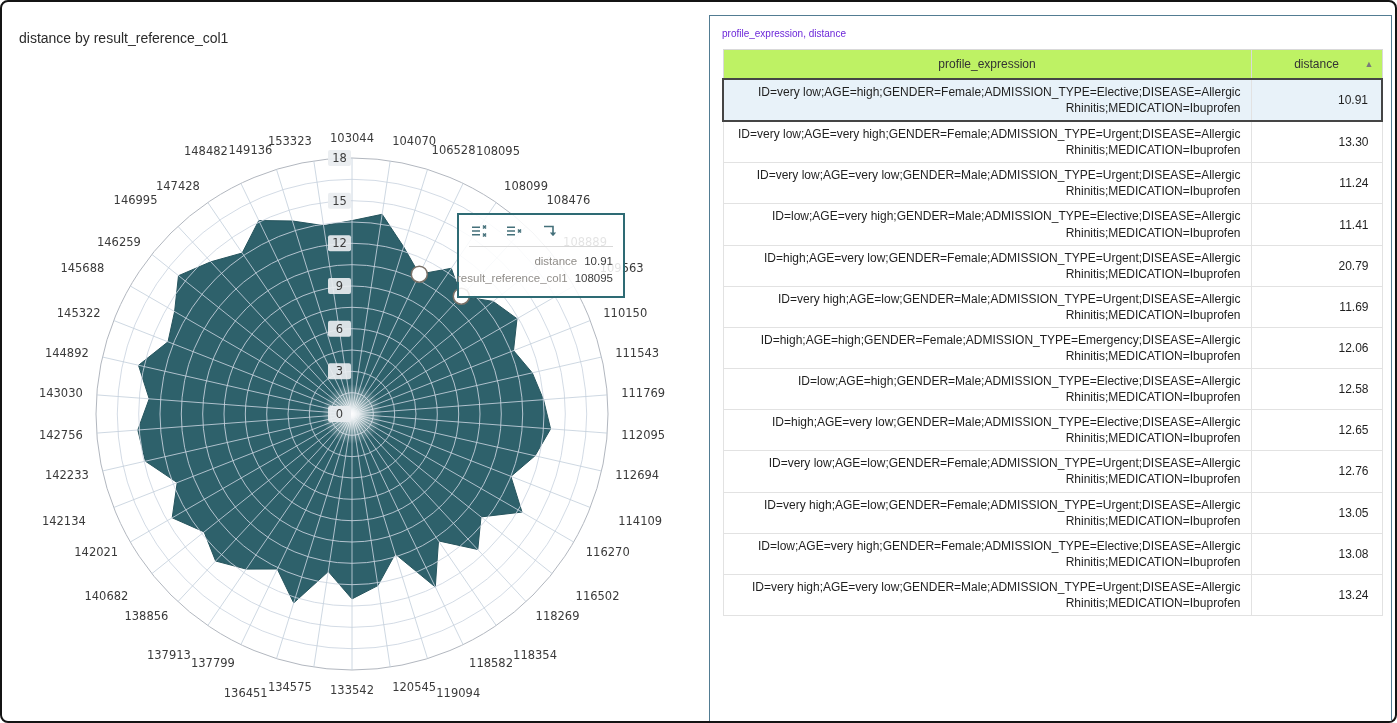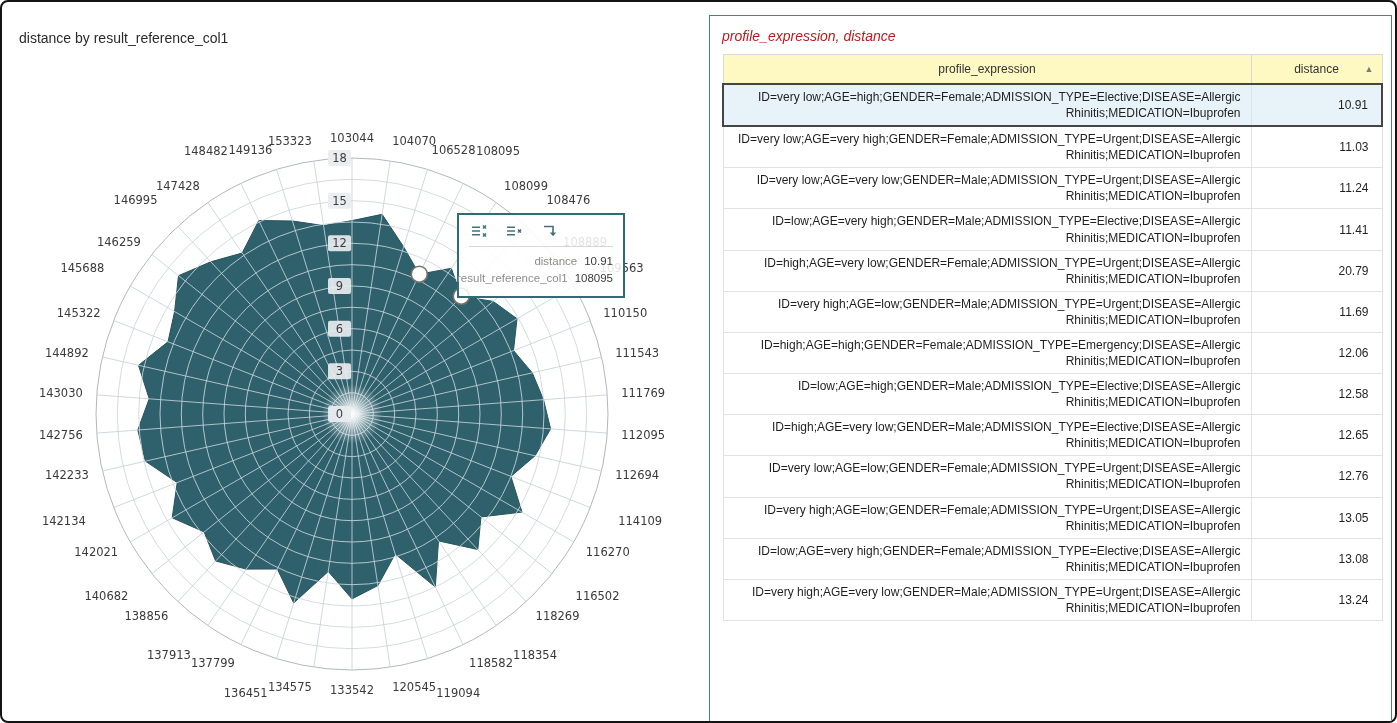--- a/index.html
+++ b/index.html
@@ -18,24 +18,24 @@
   .tooltip-icons { display:flex; gap:18px; align-items:center; padding:1px 2px 7px;
                    border-bottom:1px solid #d8d8d8; margin-bottom:6px; }
   .tooltip-icons svg { display:block; }
   .tt-row { display:flex; justify-content:flex-end; gap:7px; font-size:11.5px; line-height:1.5; white-space:nowrap; }
   .tt-label { color:#908d89; }
   .tt-value { color:#3c3c3c; }
 
   
   .right-panel { position:absolute; left:707px; top:13px; width:683px; height:708px; box-sizing:border-box;
                  border:1px solid #527c92; background:#fff; overflow:hidden; }
-  .right-title { padding:12px 12px 10px; font-size:14px; color:#b91c1c;font-style:italic; }
+  .right-title { padding:12px 12px 10px; font-size:10px; color:#6d28d9; }
   .results-table { border-collapse:collapse; margin-left:12px; width:659px; table-layout:fixed;
                    font-size:12px; color:#1f1f1f; }
-  .results-table thead th { height:26px; background:#fef9c3; border:1px solid #d9d9d9;
+  .results-table thead th { height:26px; background:#bef264; border:1px solid #d9d9d9;
                             font-weight:normal; color:#333; position:relative; text-align:center; }
   .results-table tbody td { border:1px solid #e2e2e2; padding:4px 10px; vertical-align:middle;
                             line-height:1.34; height:32px; box-sizing:content-box;text-align:right; }
   .results-table td.dist { text-align:right; padding-right:13px; }
   .results-table tr.selected td { background:#e8f2f9; border-top:2px solid #454545; border-bottom:2px solid #454545; }
   .results-table tr.selected td:first-child { border-left:2px solid #454545; }
   .results-table tr.selected td:last-child  { border-right:2px solid #454545; }
   .sort-arrow { position:absolute; right:8px; top:50%; transform:translateY(-52%); font-size:9px; color:#7a7a7a; }
 </style>
 </head>
@@ -230,21 +230,21 @@
           </th>
         </tr>
       </thead>
       <tbody>
           <tr class="selected">
             <td class="expr">ID=very low;AGE=high;GENDER=Female;ADMISSION_TYPE=Elective;DISEASE=Allergic Rhinitis;MEDICATION=Ibuprofen</td>
             <td class="dist">10.91</td>
           </tr>
           <tr>
             <td class="expr">ID=very low;AGE=very high;GENDER=Female;ADMISSION_TYPE=Urgent;DISEASE=Allergic Rhinitis;MEDICATION=Ibuprofen</td>
-            <td class="dist">11.03</td>
+            <td class="dist">13.30</td>
           </tr>
           <tr>
             <td class="expr">ID=very low;AGE=very low;GENDER=Male;ADMISSION_TYPE=Urgent;DISEASE=Allergic Rhinitis;MEDICATION=Ibuprofen</td>
             <td class="dist">11.24</td>
           </tr>
           <tr>
             <td class="expr">ID=low;AGE=very high;GENDER=Male;ADMISSION_TYPE=Elective;DISEASE=Allergic Rhinitis;MEDICATION=Ibuprofen</td>
             <td class="dist">11.41</td>
           </tr>
           <tr>

